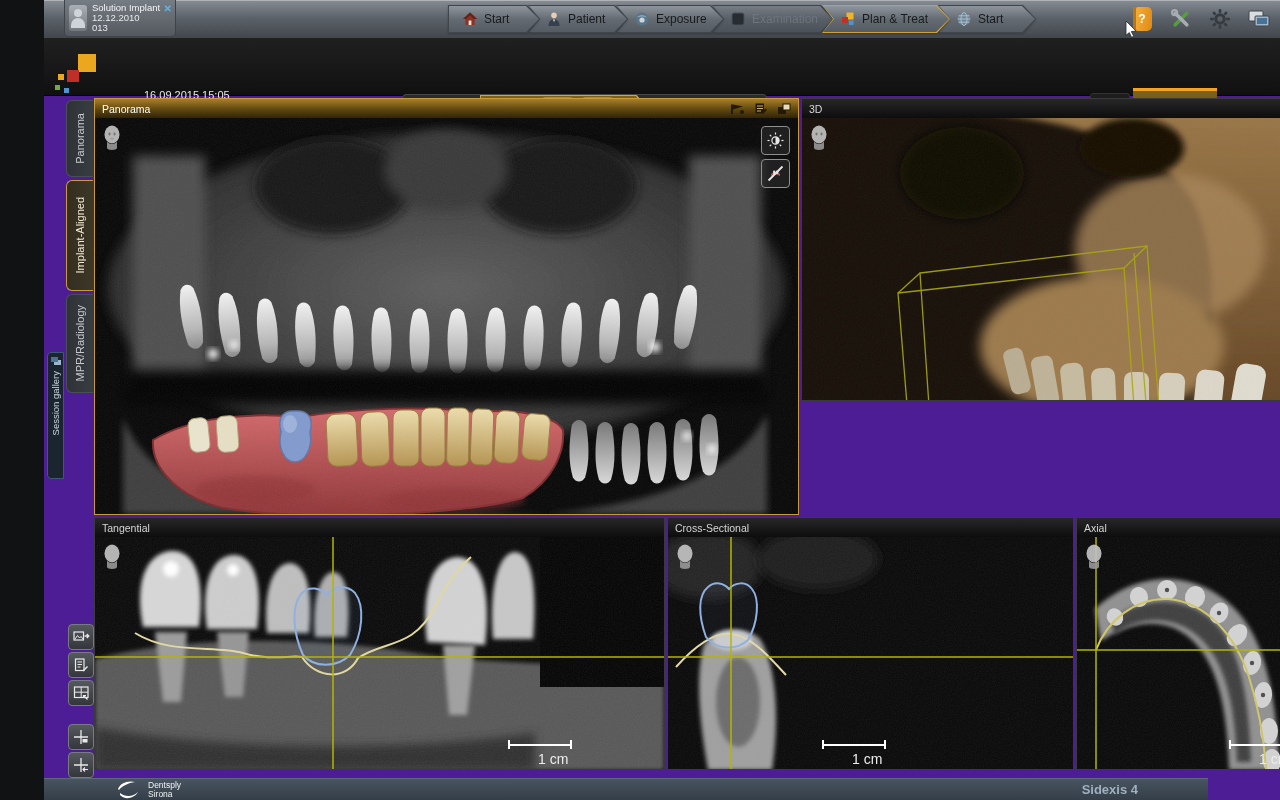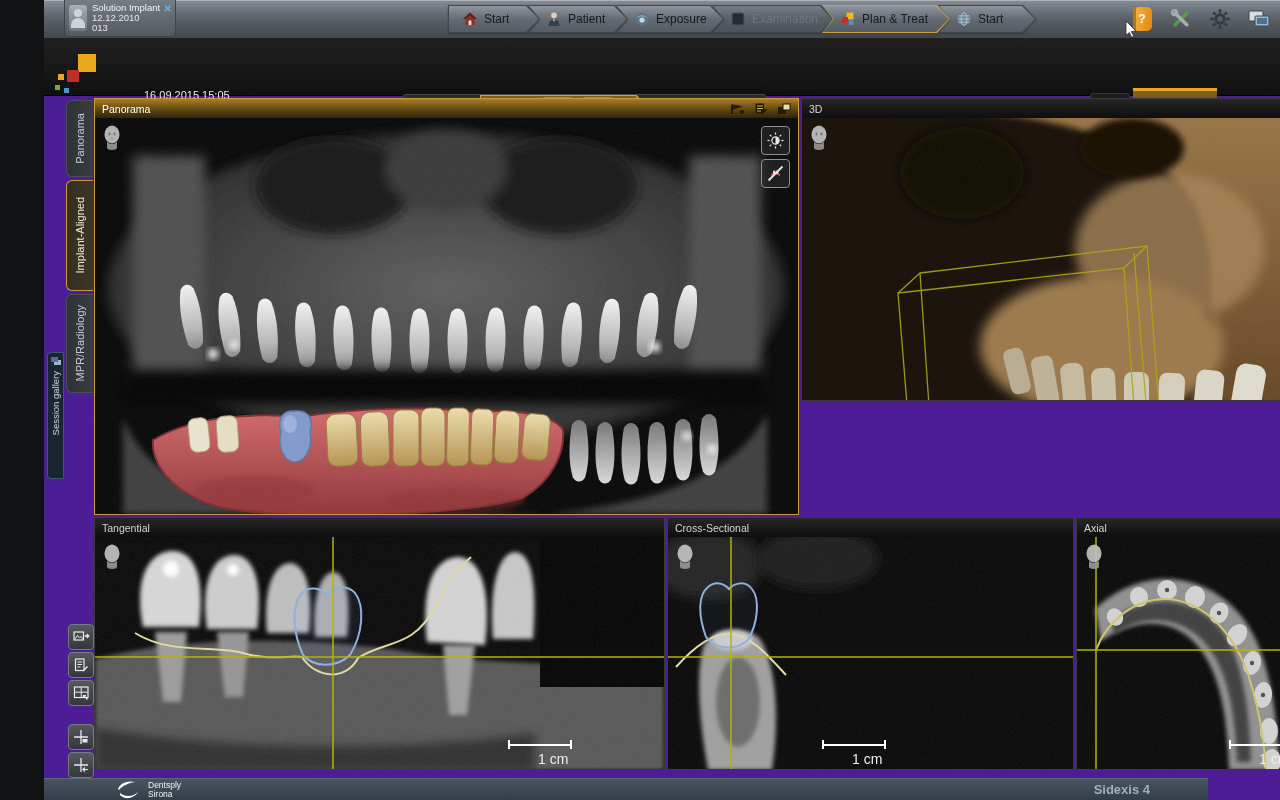--- a/index.html
+++ b/index.html
@@ -114,21 +114,21 @@
   #depth-thumb{position:absolute;left:-1px;top:260px;width:8px;height:132px;border:1px solid #c79a3b;border-radius:4px;
     background:linear-gradient(90deg,#a2a2a2,#5e5e5e);}
   
   .tool-btn{position:absolute;left:24px;width:26px;height:26px;box-sizing:border-box;cursor:pointer;
     background:linear-gradient(180deg,#55595d,#33373b);border:1px solid #787c80;border-radius:4px;
     display:flex;align-items:center;justify-content:center;}
   
   #statusbar{position:absolute;left:0;top:778px;width:1164px;height:22px;
     background:linear-gradient(180deg,#48545f,#333d47);border-top:1px solid #5d6974;}
   .brand-text{position:absolute;left:104px;top:2px;line-height:1.05;font-size:8.5px;color:#eef2f5;}
-  #product-name{position:absolute;right:58px;top:3px;font-size:13px;font-weight:bold;color:#9fb0c0;}
+  #product-name{position:absolute;right:70px;top:3px;font-size:13px;font-weight:bold;color:#9fb0c0;}
   svg{display:block;}
 </style>
 </head>
 <body>
 
 <div id="app">
 
   <div id="titlebar">
     <div class="patient-card">
       <div class="avatar"></div>

